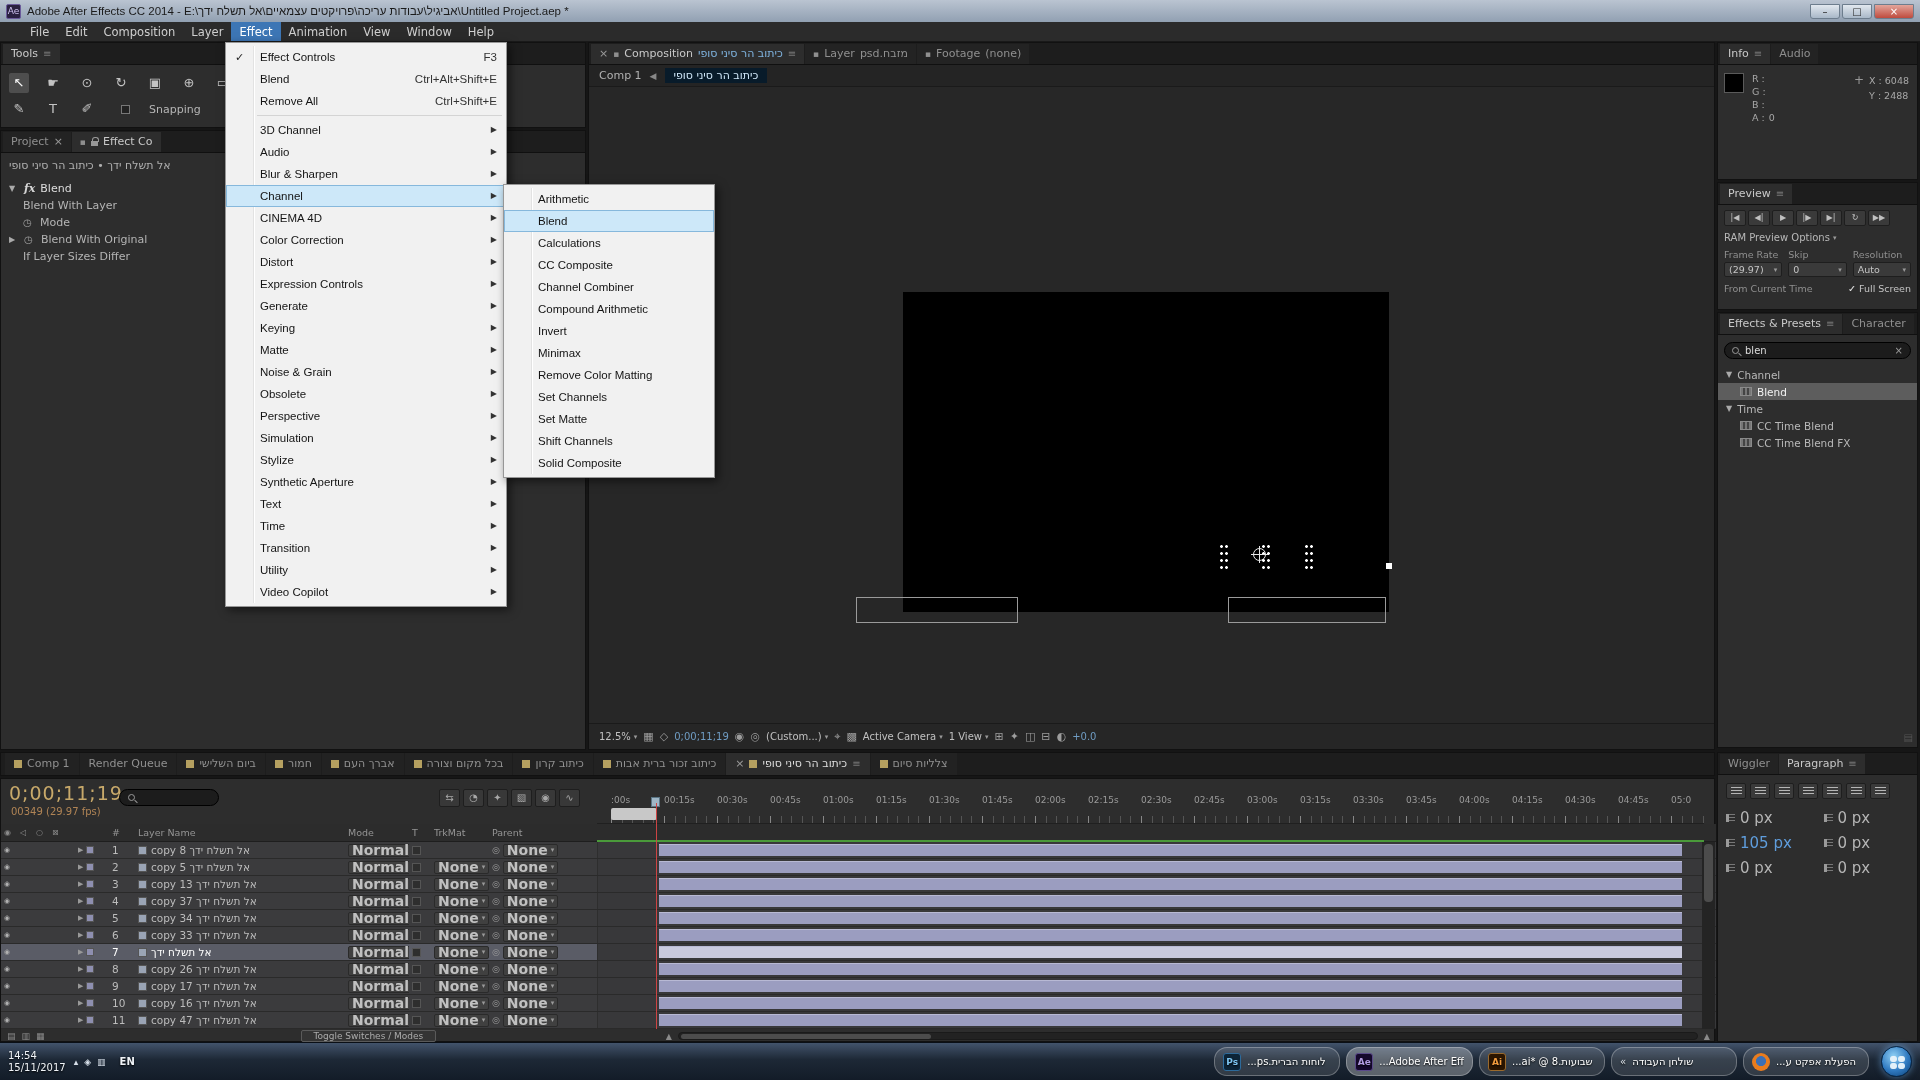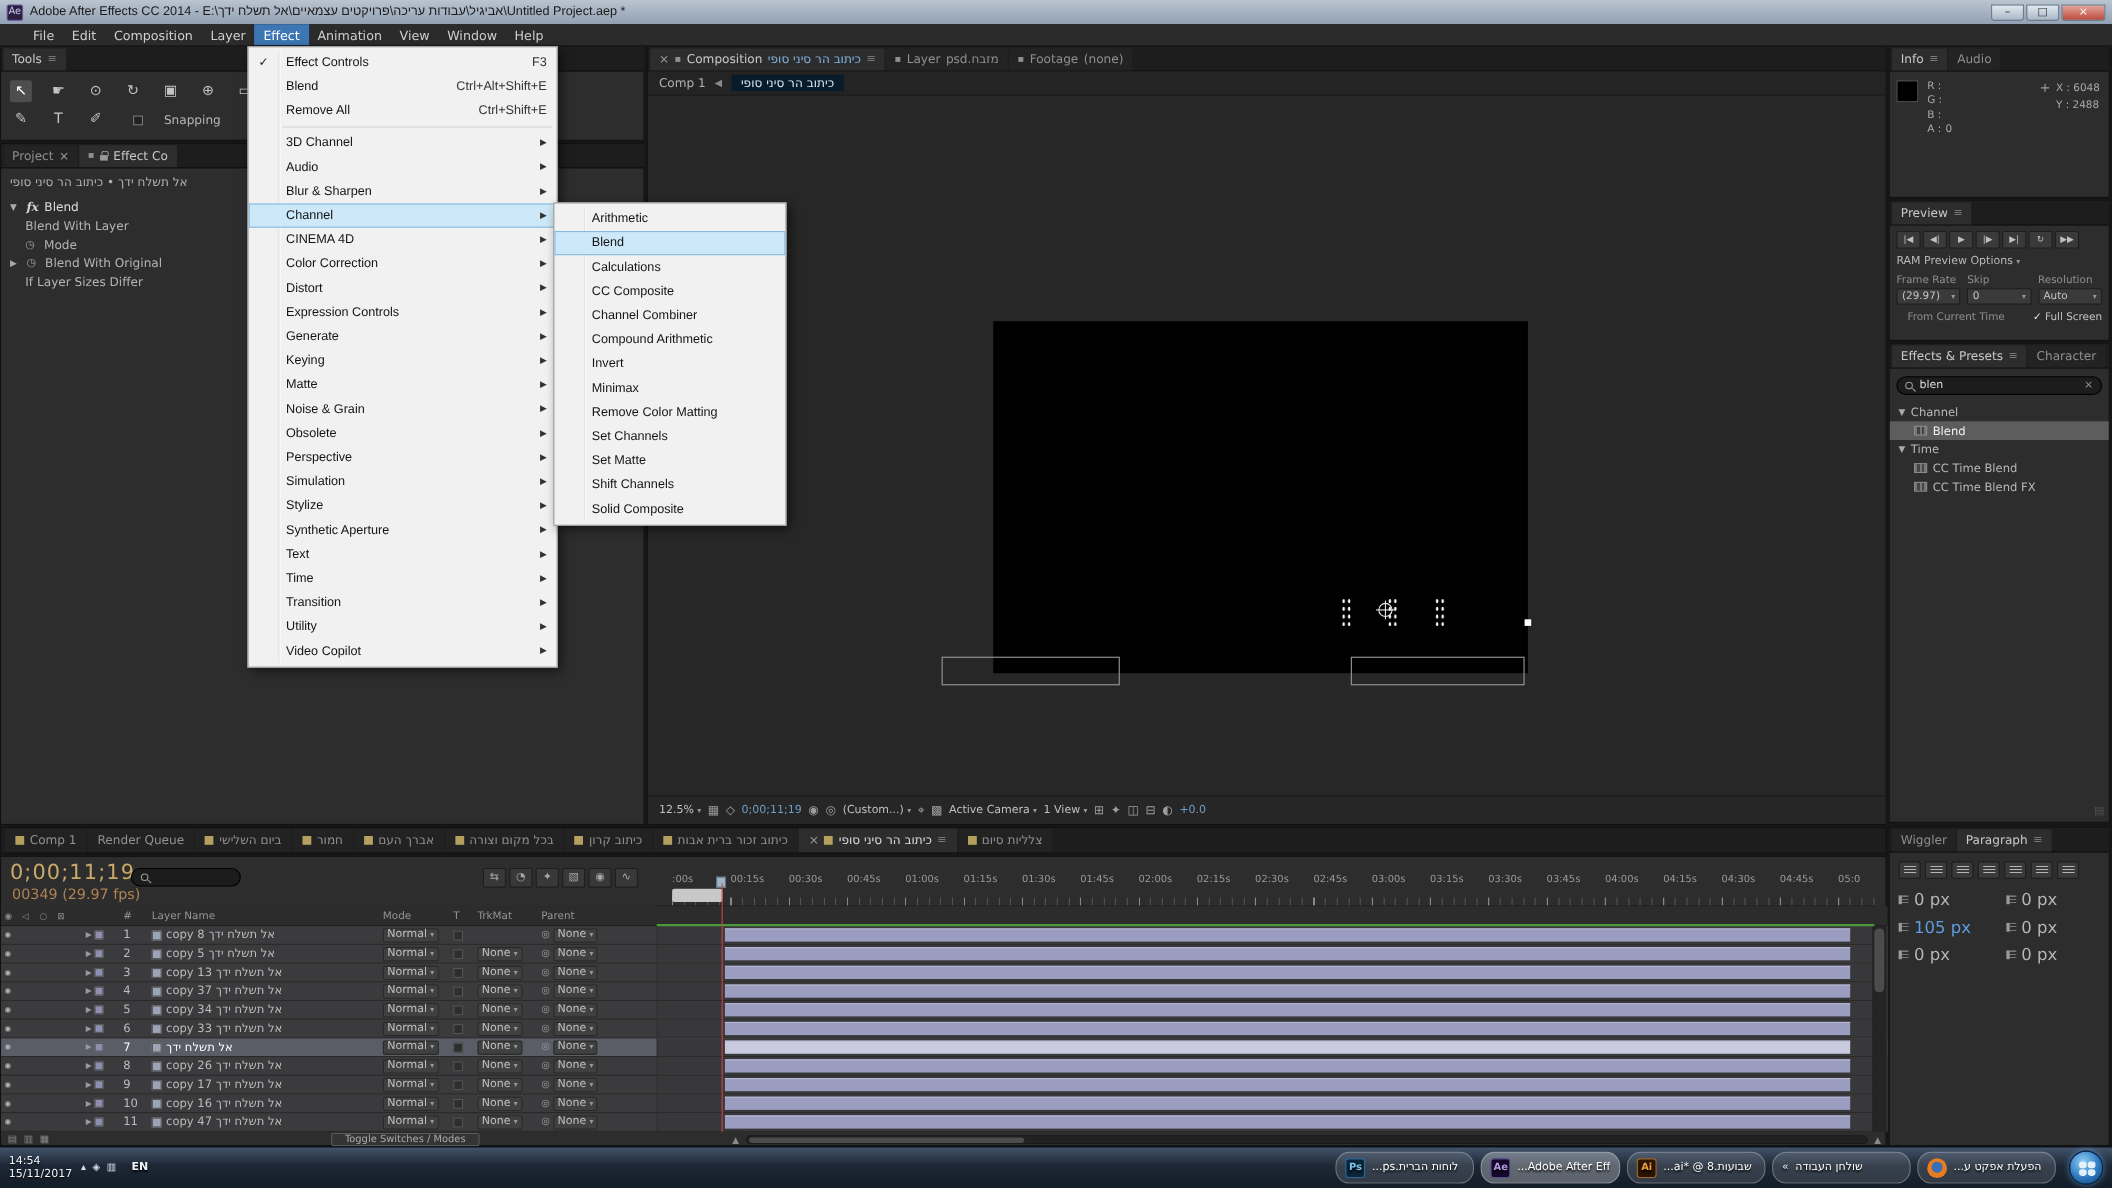--- a/index.html
+++ b/index.html
@@ -87,21 +87,21 @@
 .xyv{color:#a8a8a8;line-height:15px;}
 #preview-panel{left:1717px;top:182px;width:201px;height:128px;}
 .prev-body{padding:5px 6px;font-size:9.5px;}
 .transport{display:flex;gap:2px;margin-bottom:6px;}
 .tbtn{min-width:22px;height:16px;background:#3a3a3a;border:1px solid #1e1e1e;color:#c0c0c0;font-size:8px;line-height:14px;text-align:center;border-radius:2px;padding:0 2px;}
 .ramrow{display:flex;align-items:center;color:#b8b8b8;font-size:10px;margin-bottom:6px;}
 .pcols{display:flex;gap:6px;margin-bottom:6px;}
 .pcol{flex:1;}
 .pcl{color:#8f8f8f;margin-bottom:2px;}
 .dd2{background:#3a3a3a;border:1px solid #1e1e1e;border-radius:2px;padding:0 4px;height:15px;display:flex;align-items:center;color:#c5c5c5;}
-.fromrow{display:flex;justify-content:space-between;color:#8f8f8f;margin-left:10px;}
+.fromrow{display:flex;justify-content:space-between;color:#8f8f8f;}
 .fs{color:#c5c5c5;}
 .chk{color:#e5e5e5;margin-right:3px;}
 #ep-panel{left:1717px;top:312px;width:201px;height:436px;}
 .ep-search{margin:7px 6px;height:17px;background:#1c1c1c;border:1px solid #000;border-radius:9px;display:flex;align-items:center;gap:6px;padding:0 7px;}
 .mag{width:7px;height:7px;border:1px solid #999;border-radius:50%;position:relative;flex:0 0 auto;}
 .mag::after{content:"";position:absolute;width:4px;height:1px;background:#999;right:-4px;bottom:-2px;transform:rotate(45deg);}
 .ep-q{flex:1;color:#ddd;font-size:10px;}
 .ep-x{color:#999;font-size:10px;}
 .ep-row{height:17px;display:flex;align-items:center;gap:5px;padding-left:8px;font-size:10.5px;color:#b8b8b8;}
 .ep-row.item{padding-left:22px;}
@@ -114,21 +114,21 @@
 .tl-tab{height:22px;line-height:22px;padding:0 9px;color:#909090;background:#222;display:flex;gap:5px;align-items:center;font-size:11px;white-space:nowrap;}
 .tl-tab.active{background:#2d2d2d;color:#ddd;}
 .tl-tab .tclose,.tl-tab .hamb{display:none;}
 .tl-tab.active .tclose,.tl-tab.active .hamb{display:inline;}
 .tl-tab .sq{display:none;width:8px;height:8px;background:#b5a060;}
 .tl-tab.has-icon .sq{display:inline-block;}
 .tl-lab{direction:ltr;unicode-bidi:plaintext;}
 
 #timeline{position:absolute;left:0;top:778px;width:1715px;height:264px;background:#2d2d2d;border:1px solid #111;}
 .tc{position:absolute;left:8px;top:3px;font-size:19px;letter-spacing:1px;color:#c8a96a;}
-.tc-sub{position:absolute;left:10px;top:27px;font-size:13px;color:#b08455;}
+.tc-sub{position:absolute;left:10px;top:27px;font-size:10px;color:#b08455;}
 .tl-search{position:absolute;left:118px;top:10px;width:100px;height:17px;background:#1c1c1c;border:1px solid #000;border-radius:9px;display:flex;align-items:center;padding:0 8px;}
 .tl-icons{position:absolute;left:438px;top:10px;display:flex;gap:3px;}
 .tl-ib{width:21px;height:18px;background:#383838;border:1px solid #1e1e1e;color:#a8a8a8;font-size:10px;line-height:16px;text-align:center;border-radius:2px;}
 .tl-ruler{position:absolute;left:596px;top:16px;width:1107px;height:29px;border-bottom:1px solid #202020;}
 .ruler-labels{display:flex;padding-left:14px;font-size:9px;color:#9a9a9a;}
 .rlabel{flex:0 0 53px;white-space:nowrap;overflow:hidden;}
 .ruler-ticks{position:absolute;left:14px;right:0;bottom:0;height:7px;background:repeating-linear-gradient(to right,#888 0 1px,transparent 1px 53px),repeating-linear-gradient(to right,#555 0 1px,transparent 1px 10.6px);background-size:100% 7px,100% 4px;background-position:0 0,0 3px;}
 .wa-chip{position:absolute;left:14px;top:13px;width:46px;height:12px;background:#c8c8c8;border-radius:2px;}
 .green-line{position:absolute;left:596px;top:61px;width:1107px;height:2px;background:#4a9a3a;z-index:3;}
 .cti-line{position:absolute;left:655px;top:24px;width:1px;height:226px;background:#cc4444;z-index:6;}
@@ -139,21 +139,21 @@
 .hic{font-size:8px;color:#8a8a8a;}
 #tl-rows{position:absolute;left:0;top:63px;width:1715px;height:187px;}
 .tl-row{height:17px;background:#3b3b3d;border-bottom:1px solid #2a2a2a;font-size:10.5px;color:#bcbcbc;}
 .tl-row .c{padding-left:3px;white-space:nowrap;overflow:hidden;height:100%;display:flex;align-items:center;}
 .tl-row.selected{background:#5a5c66;color:#fff;}
 .reye{font-size:7px;color:#b0b0b0;}
 .twg{font-size:7px;color:#999;margin-right:3px;}
 .chip{width:8px;height:8px;background:#8e8fb0;border:1px solid #555;display:inline-block;}
 .licon{width:9px;height:9px;background:#9aa4b5;border:1px solid #555;display:inline-block;margin-right:4px;flex:0 0 auto;}
 .nm{direction:ltr;unicode-bidi:plaintext;}
-.dd{background:#404040;border:1px solid #2a2a2a;border-radius:2px;height:13px;display:inline-flex;align-items:center;padding:0 3px;color:#c0c0c0;font-size:10px;line-height:12px;}
+.dd{background:#404040;border:1px solid #2a2a2a;border-radius:2px;height:13px;display:inline-flex;align-items:center;padding:0 3px;color:#c0c0c0;font-size:14px;line-height:12px;font-weight:bold;}
 .dd::after{content:"▾";font-size:7px;color:#999;margin-left:3px;}
 .tbox{width:9px;height:9px;border:1px solid #555;background:#2e2e2e;display:inline-block;}
 .pick{color:#9a9a9a;font-size:9px;margin-right:3px;}
 .c.track{background:#38383a;border-left:1px solid #2e2e2e;position:relative;padding:0;}
 .bar{position:absolute;left:61px;width:1023px;top:2px;height:12px;background:#9b9dc0;border-top:1px solid #b8b9d4;}
 .tl-row.selected .bar{background:#c9cade;}
 .vscroll{position:absolute;left:1701px;top:63px;width:13px;height:187px;background:#242424;}
 .vthumb{position:absolute;left:2px;top:2px;width:9px;height:58px;background:#4c4c4c;border-radius:4px;}
 .tl-bottom{position:absolute;left:0;top:251px;width:1715px;height:12px;display:flex;align-items:center;gap:6px;padding:0 6px;font-size:9px;color:#9a9a9a;}
 .bic{font-size:9px;color:#8a8a8a;}

